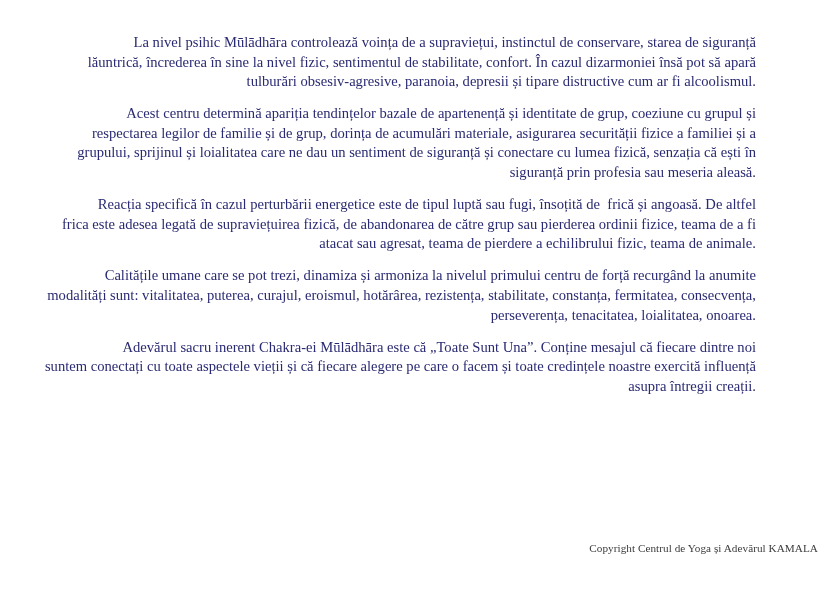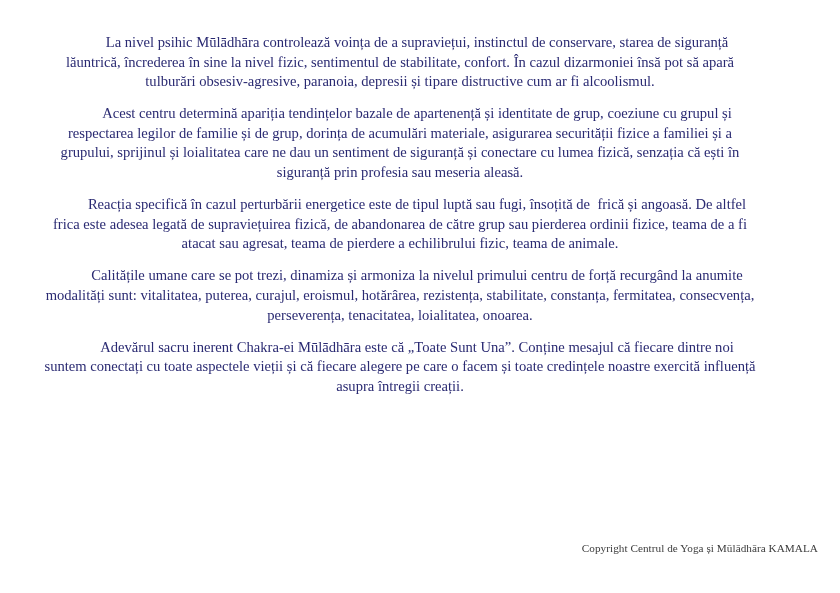--- a/index.html
+++ b/index.html
@@ -27,21 +27,21 @@
     position: absolute;
     left: 44px;
     top: 33px;
     width: 712px;
   }
 
   .paragraph {
     color: #2a2a72;
     font-size: 14.6px;
     line-height: 19.6px;
-    text-align: center;
+    text-align: right;
     text-indent: 34px;
     margin: 0 0 12.5px 0;
     white-space: pre-wrap;
     font-family: "Liberation Serif", "DejaVu Serif", serif;
   }
 
   .paragraph:last-child {
     margin-bottom: 16px;
   }
 
@@ -76,16 +76,16 @@
 
     <p class="paragraph">Reacția specifică în cazul perturbării energetice este de tipul luptă sau fugi, însoțită de  frică și angoasă. De altfel frica este adesea legată de supraviețuirea fizică, de abandonarea de către grup sau pierderea ordinii fizice, teama de a fi atacat sau agresat, teama de pierdere a echilibrului fizic, teama de animale.</p>
 
     <p class="paragraph">Calitățile umane care se pot trezi, dinamiza și armoniza la nivelul primului centru de forță recurgând la anumite modalități sunt: vitalitatea, puterea, curajul, eroismul, hotărârea, rezistența, stabilitate, constanța, fermitatea, consecvența, perseverența, tenacitatea, loialitatea, onoarea.</p>
 
     <p class="paragraph">Adevărul sacru inerent Chakra-ei Mūlādhāra este că „Toate Sunt Una”. Conține mesajul că fiecare dintre noi suntem conectați cu toate aspectele vieții și că fiecare alegere pe care o facem și toate credințele noastre exercită influență asupra întregii creații.</p>
 
   </div>
 
   <div id="footer-area">
-    <span class="footer-text">Copyright Centrul de Yoga și Mūlādhāra KAMALA</span>
+    <span class="footer-text">Copyright Centrul de Yoga și Adevărul KAMALA</span>
   </div>
 
 </div>
 
 </body></html>

